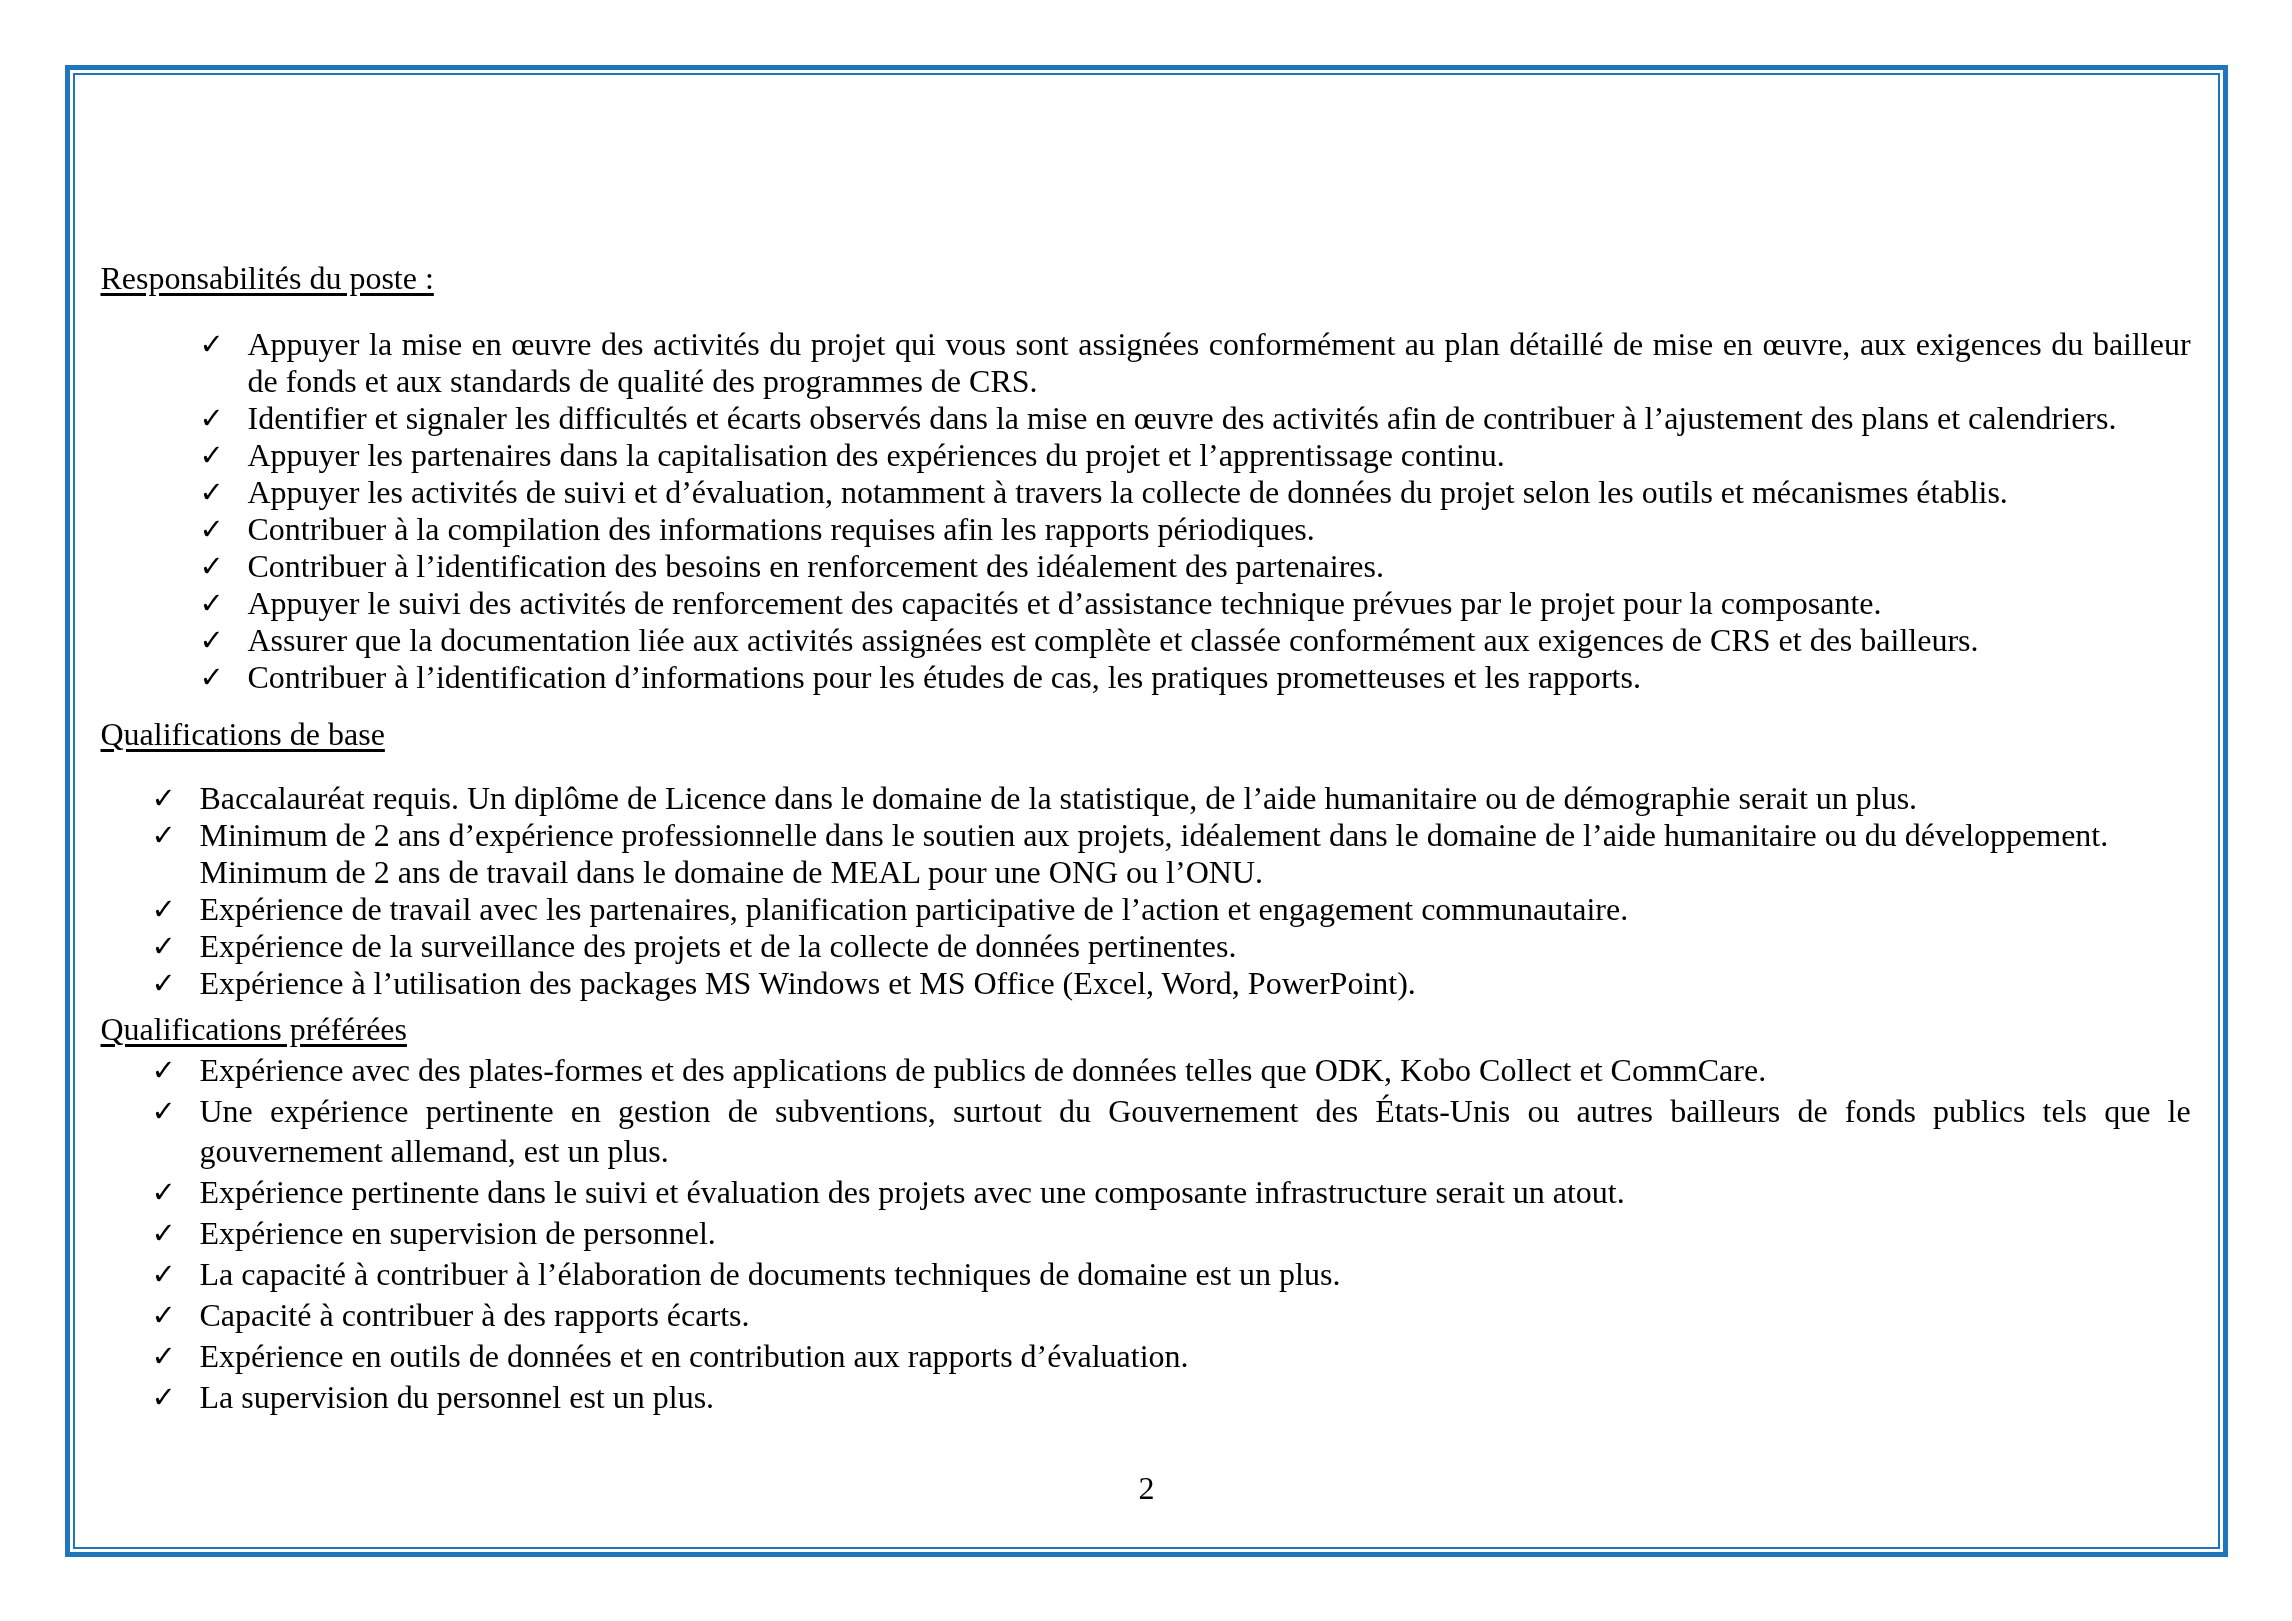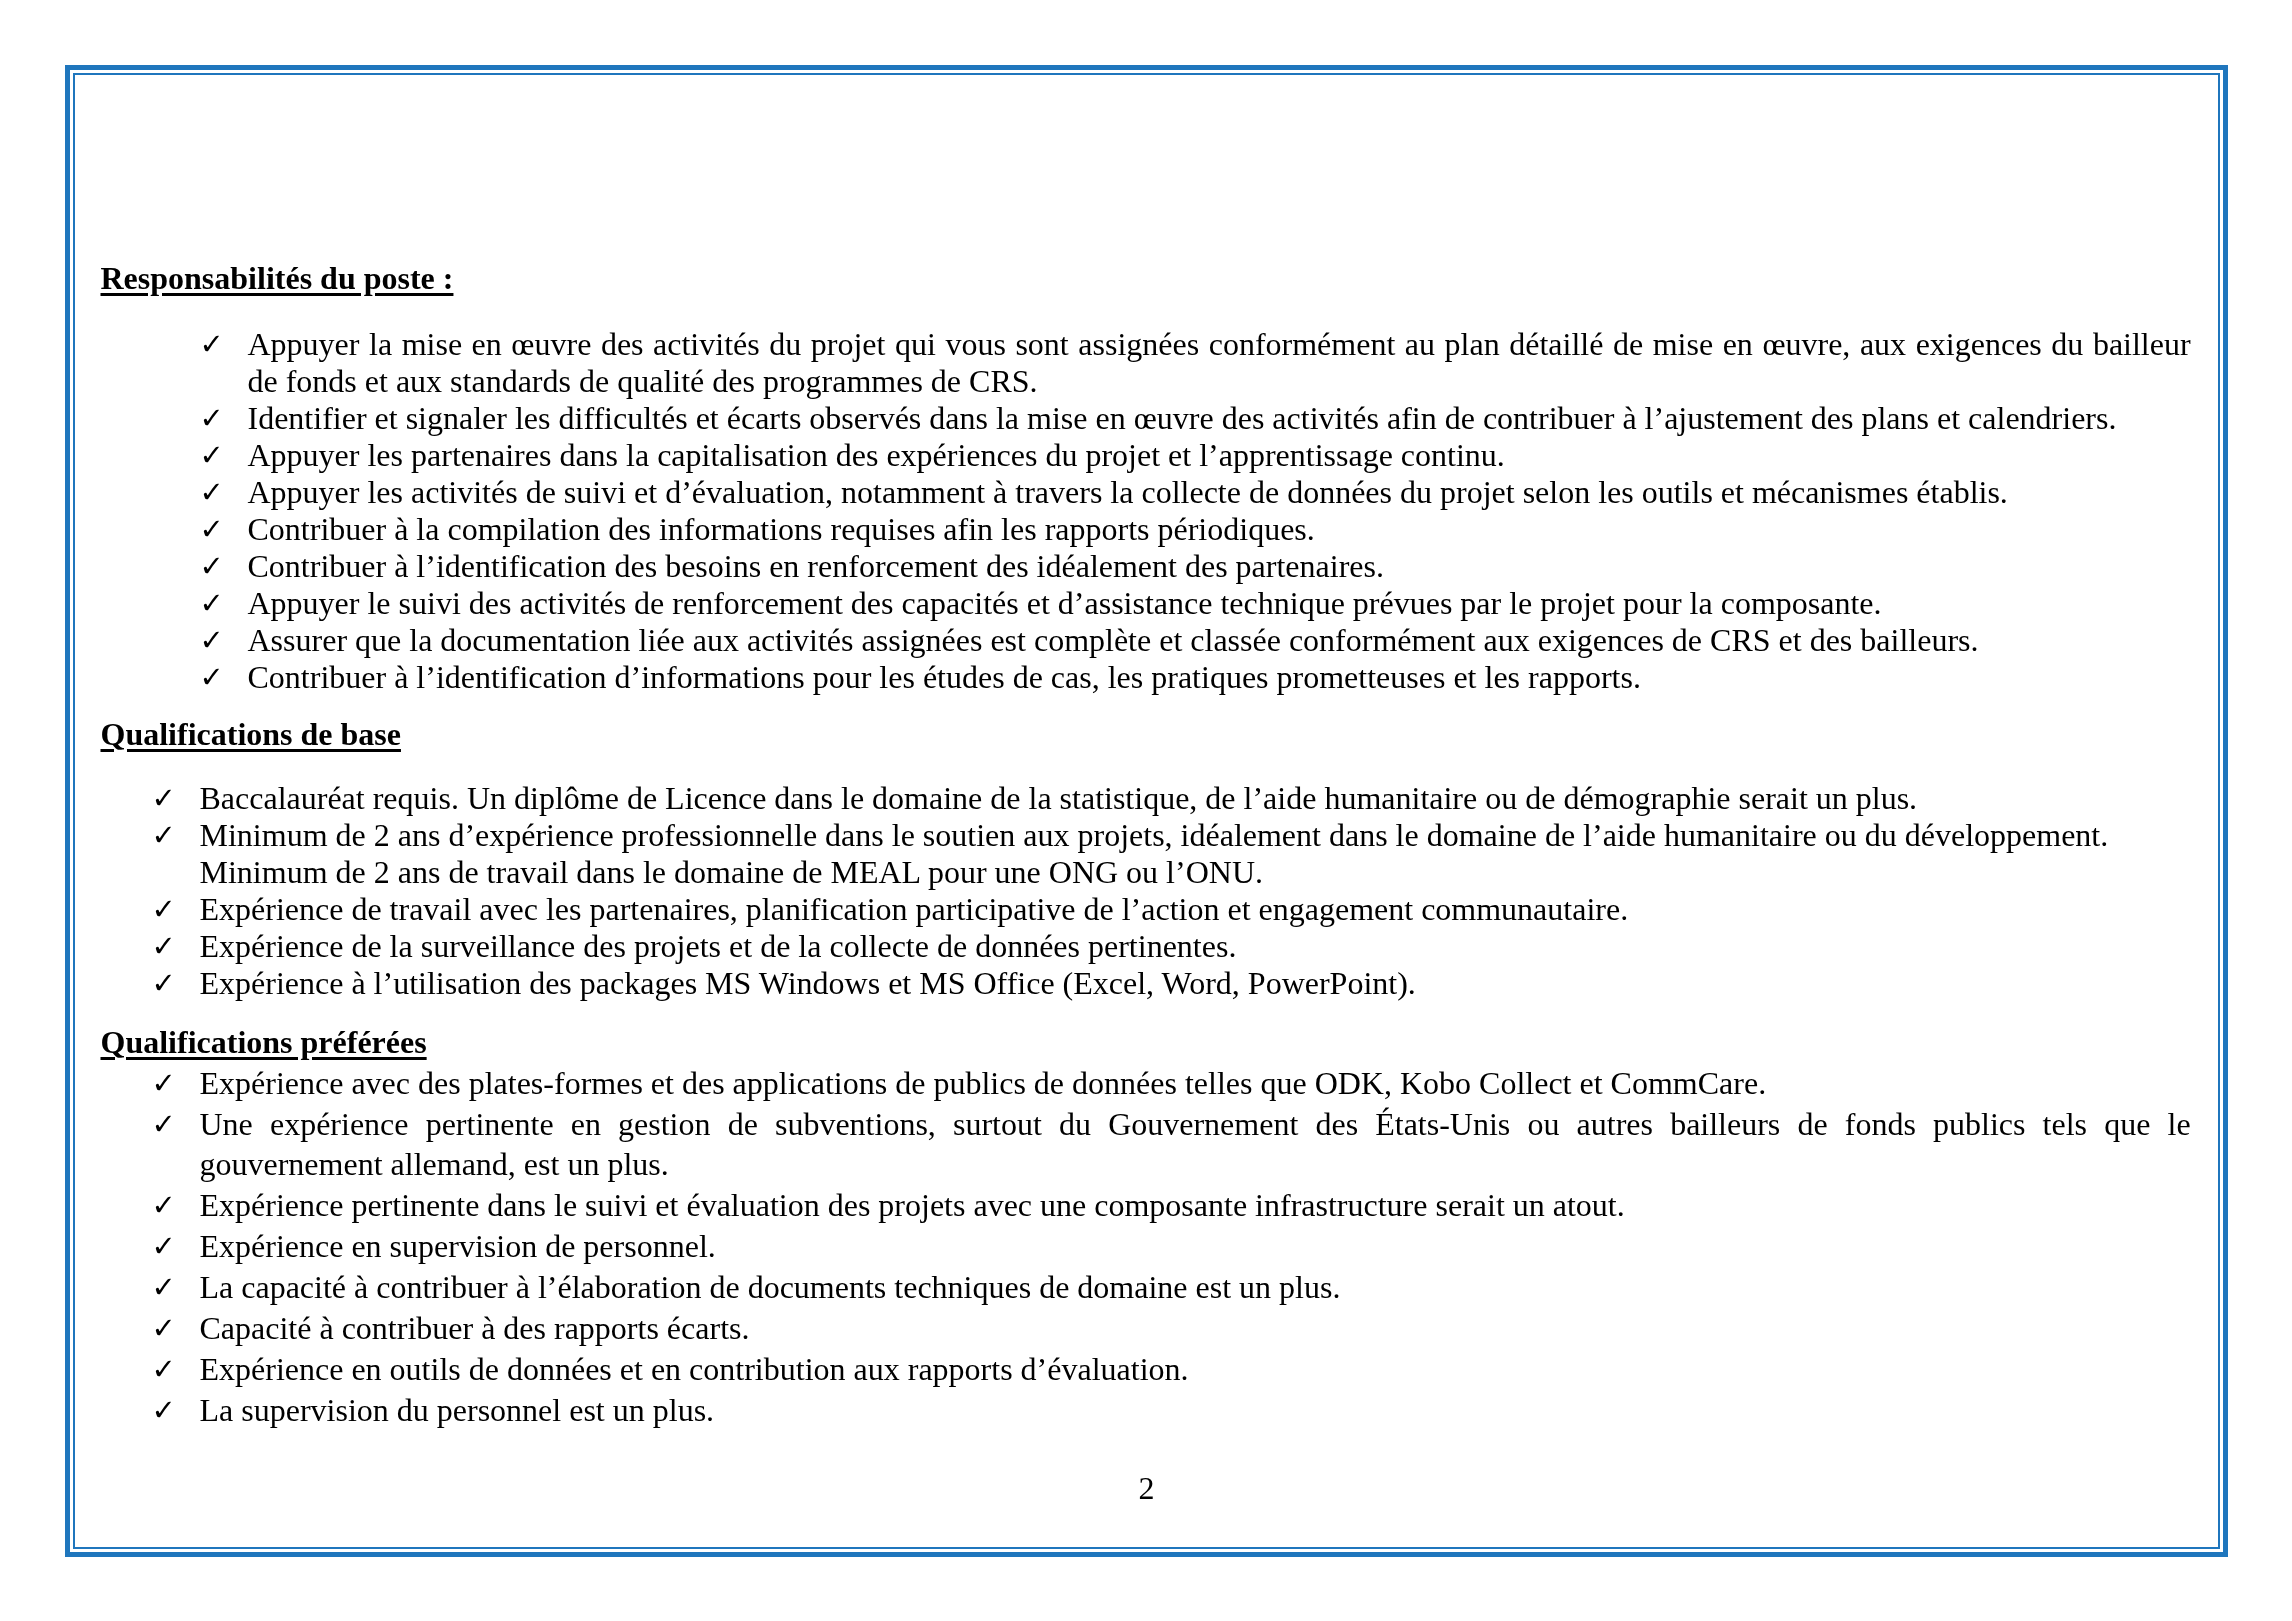--- a/index.html
+++ b/index.html
@@ -36,21 +36,21 @@
     left: 74px;
     top: 74px;
     width: 2144px;
     height: 1472px;
     box-sizing: border-box;
     padding: 186px 27.4px 0 26.5px;
     font-size: 32px;
     line-height: 37px;
   }
   .heading {
-    font-weight: bold;
+    font-weight: normal;
   }
   .heading .hd {
     text-decoration: underline;
     text-decoration-thickness: 2.9px;
     text-underline-offset: 3.9px;
   }
   .item {
     display: flex;
     align-items: flex-start;
   }
@@ -61,21 +61,21 @@
     font-size: 29px;
   }
   .itext {
     flex: 1;
     text-align: justify;
     white-space: pre-line;
   }
   #sec1 .list { margin: 29px 0 0 99px; }
   #sec2 { margin-top: 20px; }
   #sec2 .list { margin: 27.4px 0 0 51px; }
-  #sec3 { margin-top: 22px; }
+  #sec3 { margin-top: 9px; }
   #sec3 .list { margin: 2px 0 0 51px; line-height: 40px; }
   #sec3 .item { margin-bottom: 1px; }
   .page-number {
     position: absolute;
     top: 1470px;
     left: 0;
     width: 100%;
     text-align: center;
     font-size: 32px;
     line-height: 37px;

